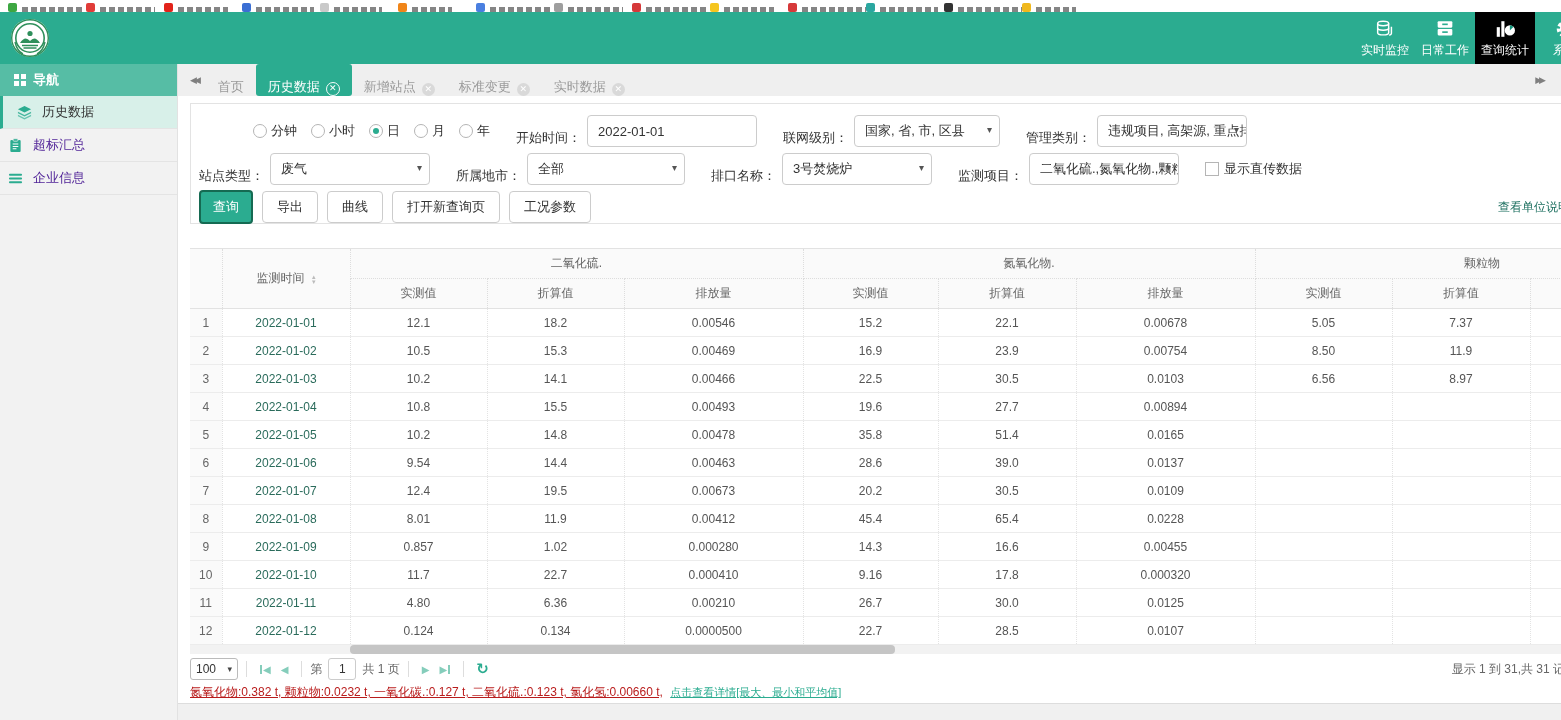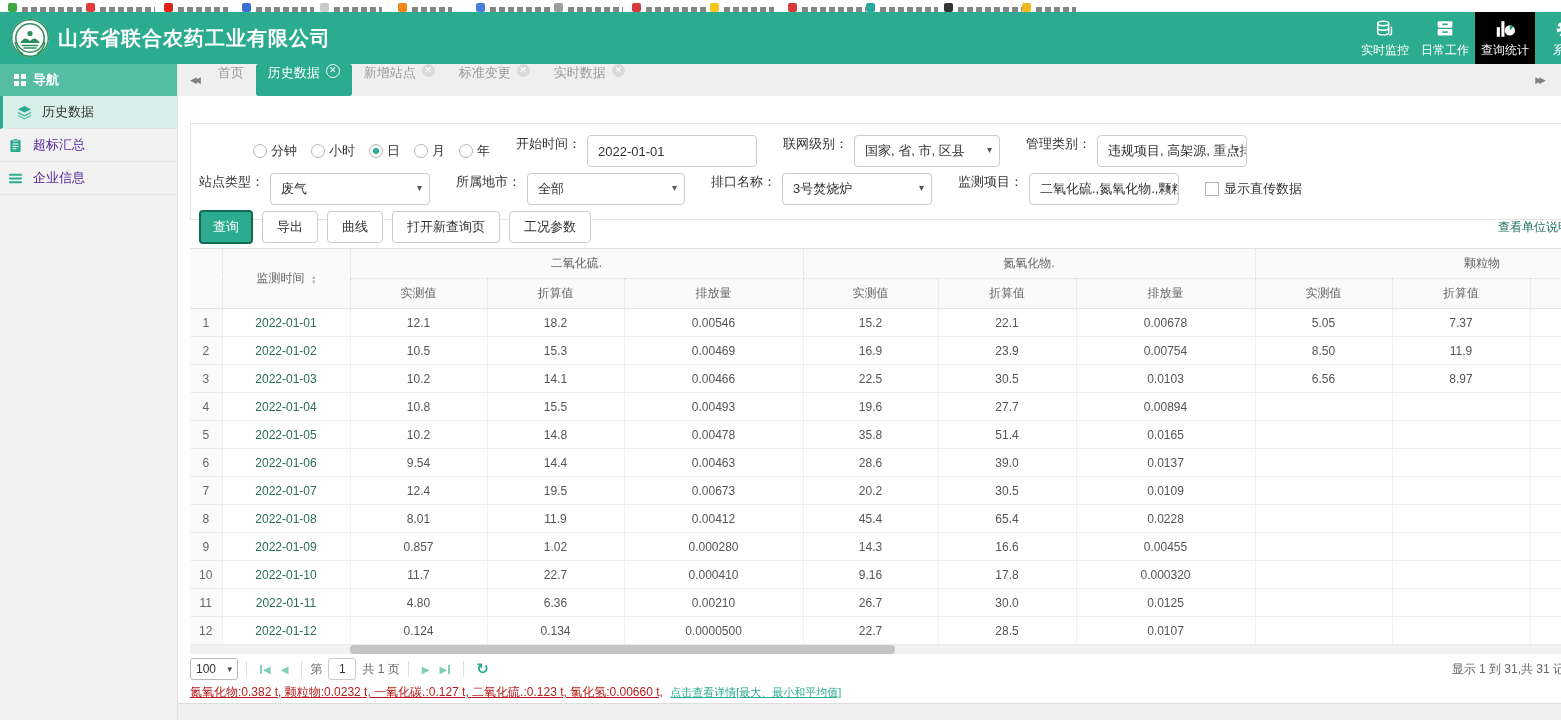--- a/index.html
+++ b/index.html
@@ -24,49 +24,49 @@
   .hnav-item{width:60px;height:52px;display:flex;flex-direction:column;align-items:center;
     justify-content:center;color:#fff;font-size:12px;cursor:pointer;}
   .hnav-item.active{background:#000000;}
   .hnav-icon{height:24px;display:flex;align-items:center;justify-content:center;}
   .hnav-label{margin-top:1px;white-space:nowrap;}
   
   .tabbar{position:absolute;left:178px;top:64px;width:1383px;height:32px;background:#efefef;
     display:flex;align-items:center;}
   .tab-scroll{color:#7f7f7f;font-size:9px;letter-spacing:-3px;padding:0 8px 0 12px;cursor:pointer;}
   .tab-scroll.right{position:absolute;right:10px;letter-spacing:-3px;}
-  .tab{height:32px;padding:0 12px;font-size:13px;color:#9a9a9a;display:flex;align-items:flex-start;
+  .tab{height:32px;padding:0 12px;font-size:13px;color:#9a9a9a;display:flex;align-items:flex-end;
     gap:6px;cursor:pointer;white-space:nowrap;}
   .tab.active{background:#2bac90;color:#fff;height:32px;border-radius:3px;}
   .tab-close{width:13px;height:13px;border-radius:50%;font-size:9px;line-height:12px;
     text-align:center;background:#d9d9d9;color:#fff;flex:none;}
   .tab.active .tab-close{background:transparent;border:1px solid rgba(255,255,255,.95);
     width:12px;height:12px;line-height:11px;}
   
   .sidebar{position:absolute;left:0;top:64px;width:178px;height:656px;background:#f2f2f2;
     border-right:1px solid #e2e2e2;box-sizing:border-box;}
   .nav-title{height:32px;background:#56bda5;color:#fff;display:flex;align-items:center;
     padding-left:14px;font-size:13px;font-weight:bold;gap:7px;}
   .side-item{height:32px;display:flex;align-items:center;gap:10px;padding-left:8px;
     border-bottom:1px solid #e4e4e4;font-size:13px;color:#4c1d95;cursor:pointer;}
   .side-item.active{background:#d8f0e9;border-left:3px solid #2bac90;padding-left:14px;color:#333;}
   .side-item svg{flex:none;}
   
   .main{position:absolute;left:178px;top:96px;width:1383px;height:624px;background:#fff;}
-  .filter-panel{position:absolute;left:12px;top:7px;width:1371px;height:97px;
-    border:1px solid #e3e3e3;border-right:none;box-sizing:border-box;background:#fff;margin-top:20px;}
+  .filter-panel{position:absolute;left:12px;top:7px;width:1371px;height:121px;
+    border:1px solid #e3e3e3;border-right:none;box-sizing:border-box;background:#fff;}
   .f-row{position:absolute;left:0;width:100%;height:34px;display:flex;align-items:center;}
   .f-row1{top:10px;} .f-row2{top:48px;}
   .radio-group{margin-left:62px;display:flex;align-items:center;gap:14px;}
   .radio{display:flex;align-items:center;gap:4px;font-size:13px;color:#333;cursor:pointer;}
   .radio-dot{width:14px;height:14px;border:1px solid #b5b5b5;border-radius:50%;
     box-sizing:border-box;background:#fff;position:relative;flex:none;}
   .radio.selected .radio-dot::after{content:"";position:absolute;left:3px;top:3px;width:6px;
     height:6px;border-radius:50%;background:#2bac90;}
-  .f-group{display:flex;align-items:flex-start;margin-left:26px;}
+  .f-group{display:flex;align-items:flex-end;margin-left:26px;}
   .f-group.first{margin-left:8px;}
   .f-label{font-size:13px;color:#333;white-space:nowrap;margin-right:6px;}
   .f-input,.f-select{height:32px;border:1px solid #ccc;border-radius:4px;box-sizing:border-box;
     padding:0 10px;font-size:13px;color:#333;display:flex;align-items:center;background:#fff;}
   .f-select{position:relative;padding-right:16px;overflow:hidden;white-space:nowrap;cursor:pointer;}
   .f-caret{position:absolute;right:7px;top:50%;margin-top:-7px;font-size:10px;color:#555;}
   .f-check{display:flex;align-items:center;gap:5px;margin-left:26px;font-size:13px;color:#333;cursor:pointer;}
   .checkbox{width:14px;height:14px;border:1px solid #b5b5b5;background:#fff;box-sizing:border-box;flex:none;}
   .f-actions{position:absolute;left:8px;top:86px;display:flex;gap:9px;align-items:center;}
   .btn{height:30px;padding:0 14px;background:#fff;border:1px solid #ccc;border-radius:4px;
@@ -178,21 +178,20 @@
 <div class="app-header">
   <svg class="logo" viewBox="0 0 40 40">
     <circle cx="20" cy="20" r="19" fill="#fff"></circle>
     <circle cx="20" cy="20" r="18.3" fill="none" stroke="#2f8f5b" stroke-width="1.4"></circle>
     <circle cx="20" cy="20" r="14.2" fill="none" stroke="#2f8f5b" stroke-width="1.6"></circle>
     <circle cx="20" cy="15.5" r="2.6" fill="#2f8f5b"></circle>
     <path d="M10 25 q5-8 10-2 q5-6 10 2 z" fill="#2f8f5b"></path>
     <path d="M12 27.5h16 M13.5 30h13" stroke="#2f8f5b" stroke-width="1.3" fill="none"></path>
     <path d="M5 24 q2 9 8 12 M35 24 q-2 9 -8 12" stroke="#2f8f5b" stroke-width="1.4" fill="none"></path>
   </svg>
-  <div class="company">山东省联合农药工业有限公司</div>
   <div class="hnav">
     <div class="hnav-item">
       <span class="hnav-icon">
         <svg width="22" height="22" viewBox="0 0 24 24" fill="none" stroke="#fff" stroke-width="1.6">
           <ellipse cx="10" cy="6" rx="6" ry="2.4"></ellipse>
           <path d="M4 6v5c0 1.3 2.7 2.4 6 2.4s6-1.1 6-2.4V6"></path>
           <path d="M4 11v5c0 1.3 2.7 2.4 6 2.4s6-1.1 6-2.4v-5"></path>
           <path d="M19 9.5v7.5c0 .9-1 1.6-2.4 1.9"></path>
         </svg>
       </span>

